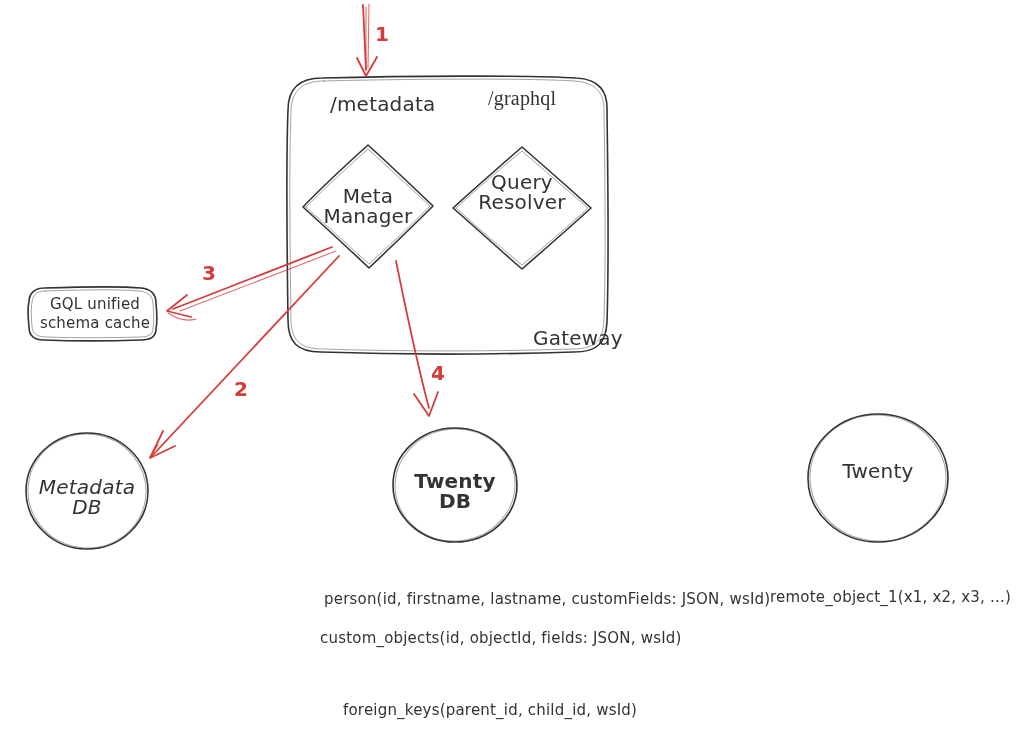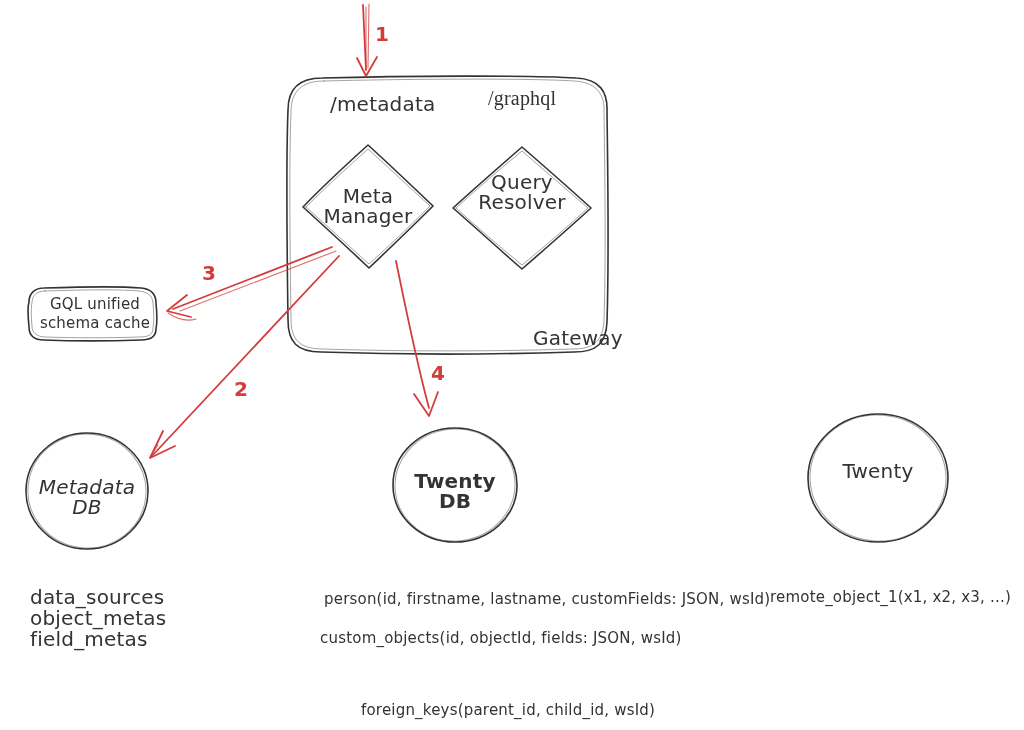--- a/index.html
+++ b/index.html
@@ -120,25 +120,20 @@
     <span>DB</span>
   </div>
   <div class="label center" style="left:375px;top:471px;width:160px;font-weight:bold;">
     <span>Twenty</span>
     <span>DB</span>
   </div>
   <div class="label center" style="left:798px;top:461px;width:160px;">
     <span>Twenty</span>
   </div>
 
-  <div class="label tables" style="left:30px;top:587px;">
-    <div>data_sources</div>
-    <div>object_metas</div>
-    <div>field_metas</div>
-  </div>
 
   <div class="label schema" style="left:324px;top:589px;">person(id, firstname, lastname, customFields: JSON, wsId)</div>
   <div class="label schema" style="left:320px;top:628px;">custom_objects(id, objectId, fields: JSON, wsId)</div>
-  <div class="label schema" style="left:343px;top:700px;margin-left:18px;">foreign_keys(parent_id, child_id, wsId)</div>
+  <div class="label schema" style="left:343px;top:700px;">foreign_keys(parent_id, child_id, wsId)</div>
 
   <div class="label schema" style="left:770px;top:587px;">remote_object_1(x1, x2, x3, ...)</div>
 
 </div>
 
 </body></html>

